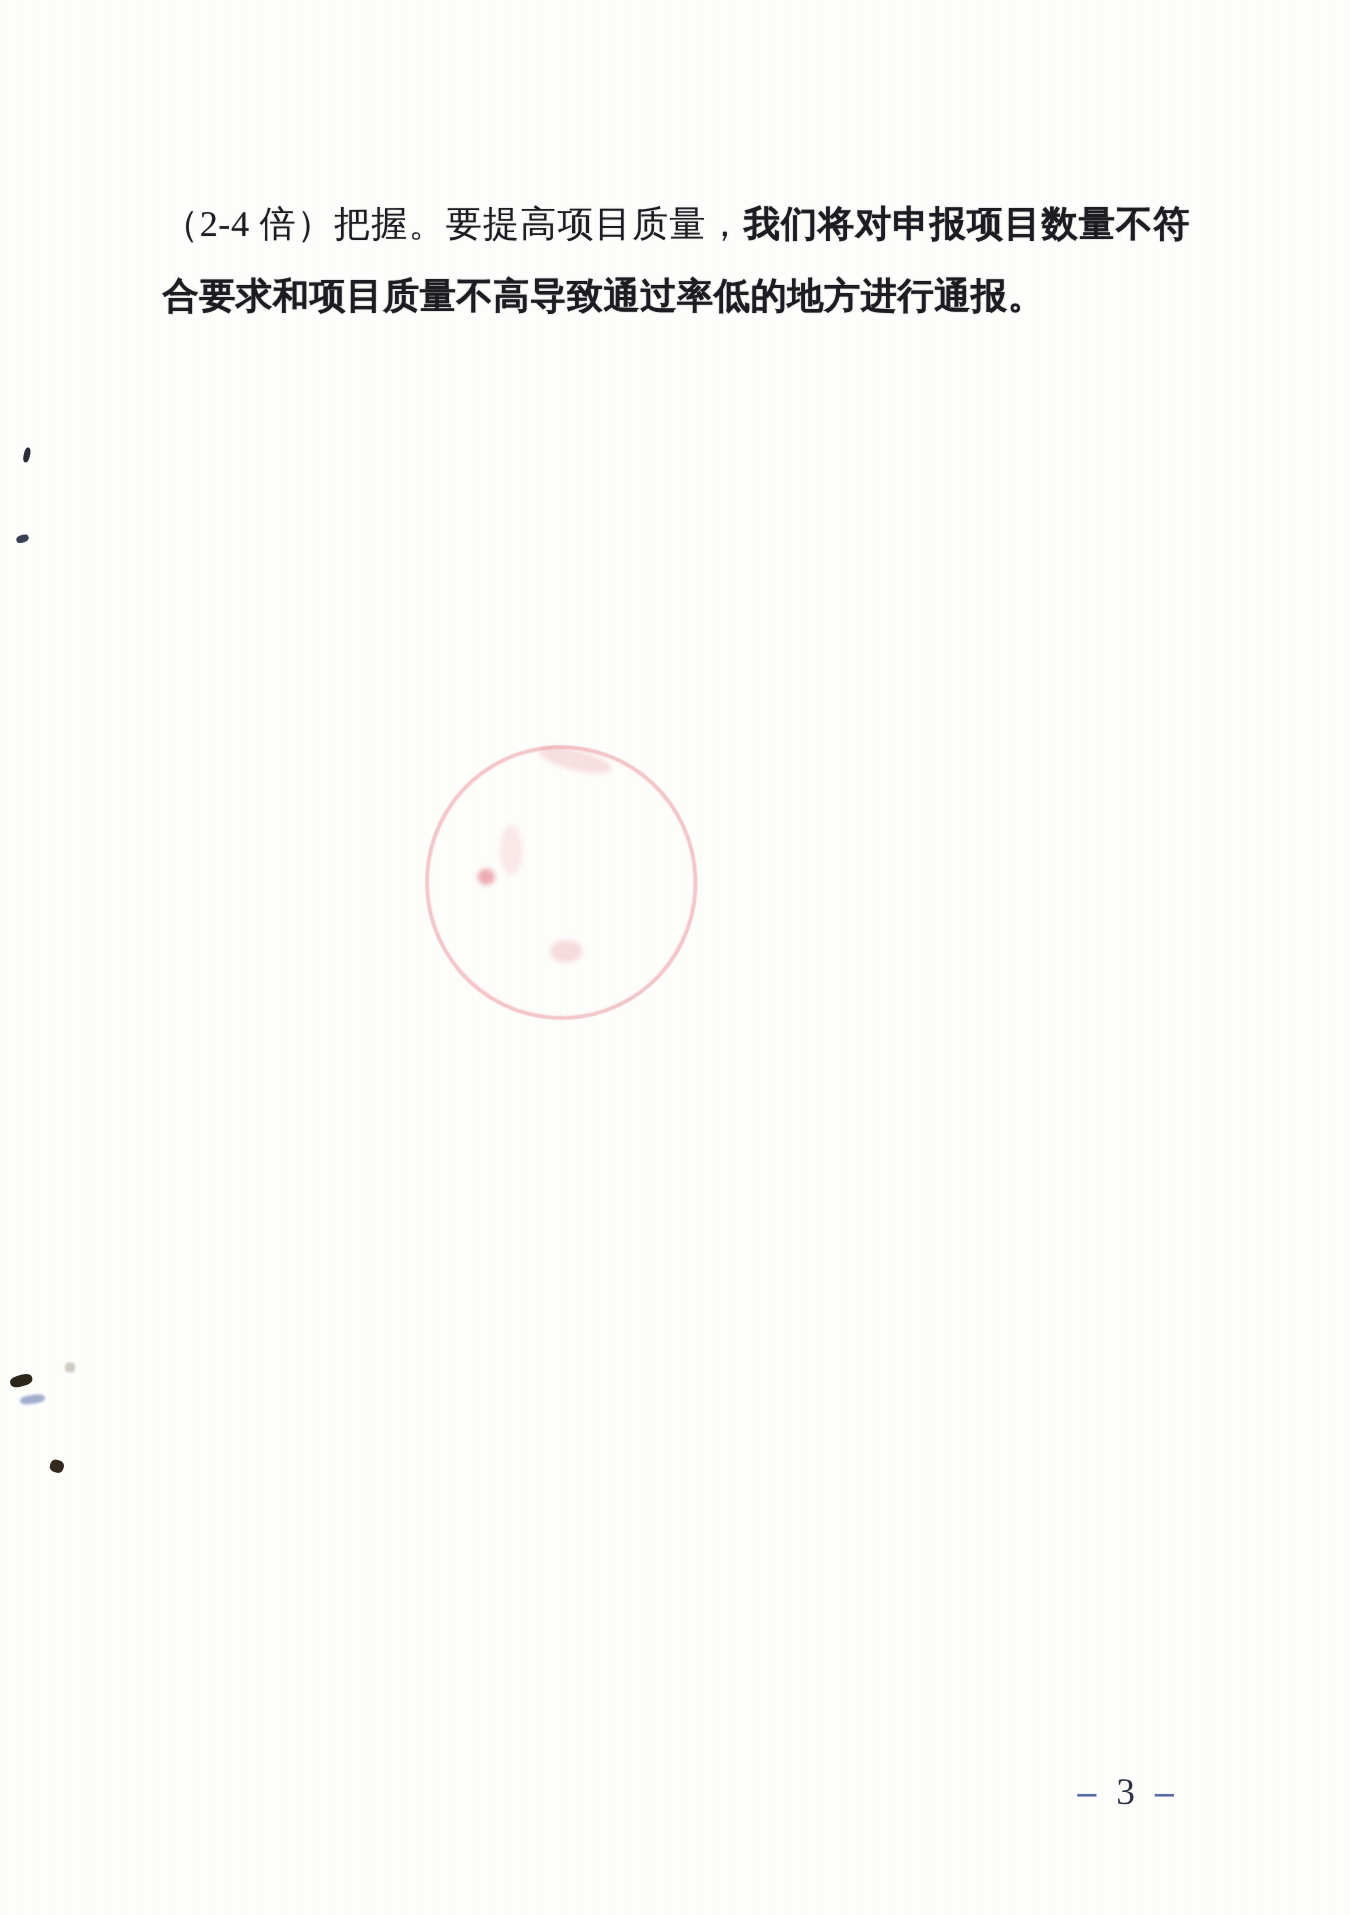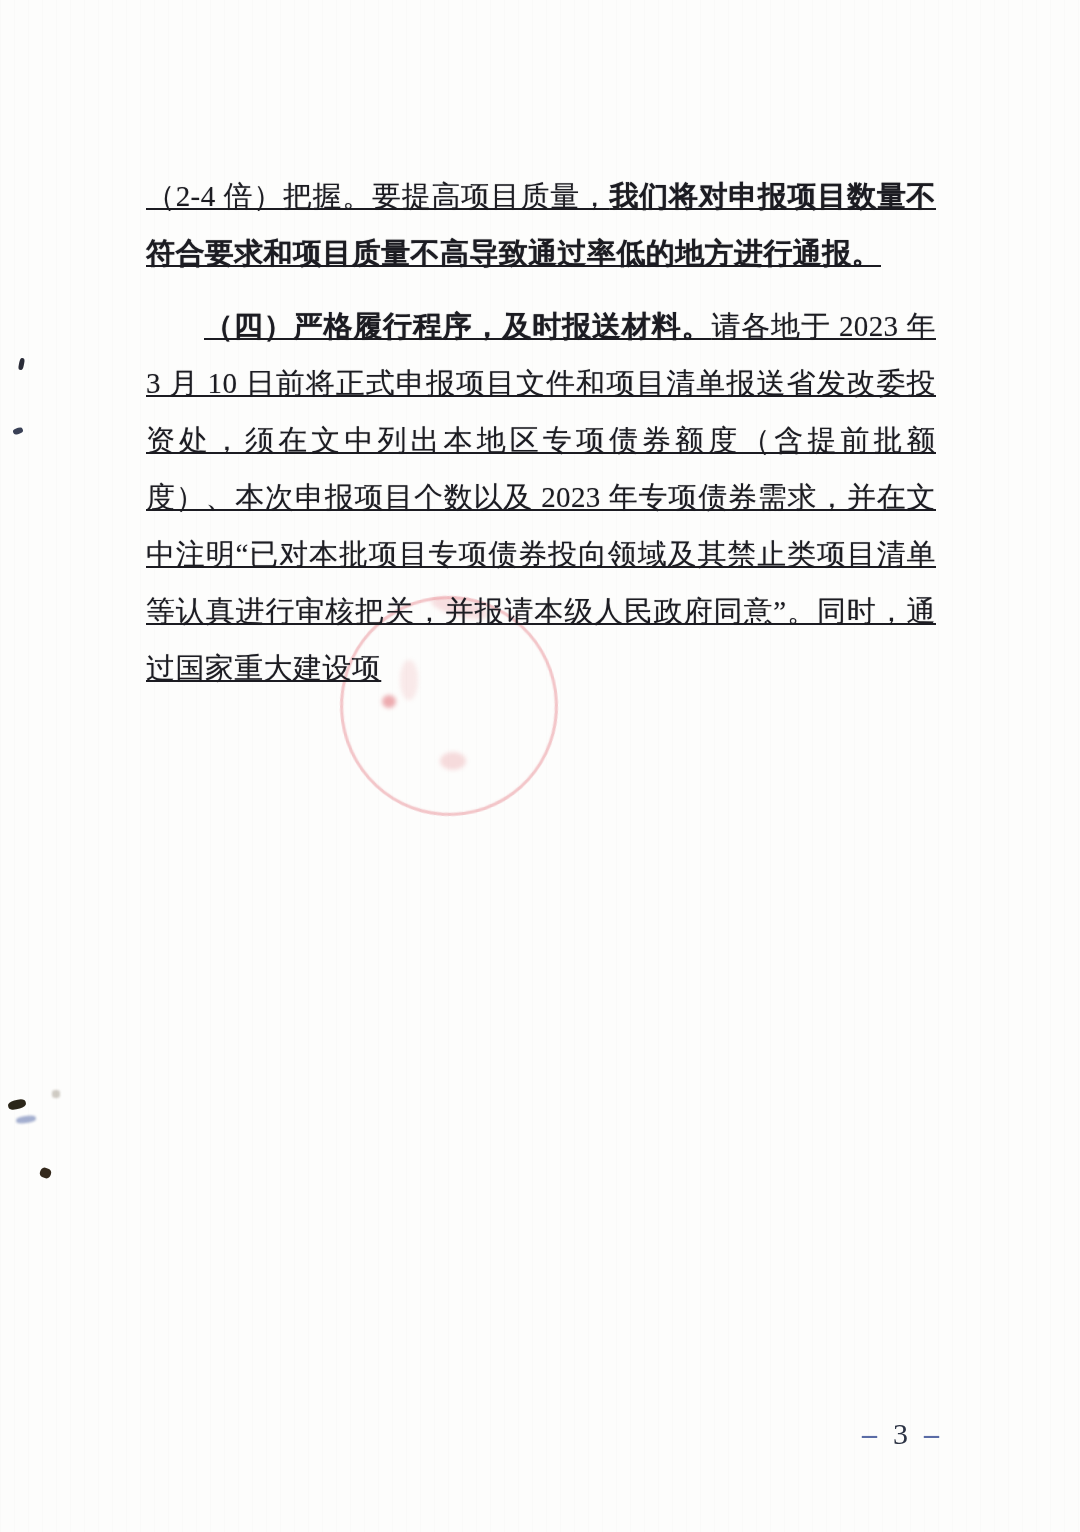--- a/index.html
+++ b/index.html
@@ -31,23 +31,22 @@
     font-size: 29px;
     line-height: 57px;
     color: #1c1c22;
     text-align: justify;
     text-justify: inter-character;
     letter-spacing: 0.4px;
     text-shadow: 0 0 1px rgba(30,30,35,0.4);
     z-index: 2;
   }
   .doc-text p {
-    margin: 16px;
+    margin: 0;
     padding: 0;
-    text-decoration: underline;
   }
   .doc-text p.indent {
     text-indent: 2em;
   }
   .seg { font-weight: normal; }
   .seg.bold { font-weight: bold; text-shadow: 0 0 1px rgba(10,10,15,0.6); }
 
   
   .stamp {
     position: absolute;
@@ -115,20 +114,17 @@
   <div class="speck s2"></div>
   <div class="speck s3"></div>
   <div class="speck s3b"></div>
   <div class="speck s3c"></div>
   <div class="speck s4"></div>
 
   <div class="doc-text">
     <p>
       <span class="seg">（2-4 倍）把握。要提高项目质量，</span><span class="seg bold">我们将对申报项目数量不符合要求和项目质量不高导致通过率低的地方进行通报。</span>
     </p>
-    <p class="indent">
-      <span class="seg bold">（四）严格履行程序，及时报送材料。</span><span class="seg">请各地于 2023 年 3 月 10 日前将正式申报项目文件和项目清单报送省发改委投资处，须在文中列出本地区专项债券额度（含提前批额度）、本次申报项目个数以及 2023 年专项债券需求，并在文中注明“已对本批项目专项债券投向领域及其禁止类项目清单等认真进行审核把关，并报请本级人民政府同意”。同时，通过国家重大建设项</span>
-    </p>
   </div>
 
   <div class="page-number"><span class="dash">–</span><span class="num">3</span><span class="dash">–</span></div>
 
 </div>
 
 </body></html>

